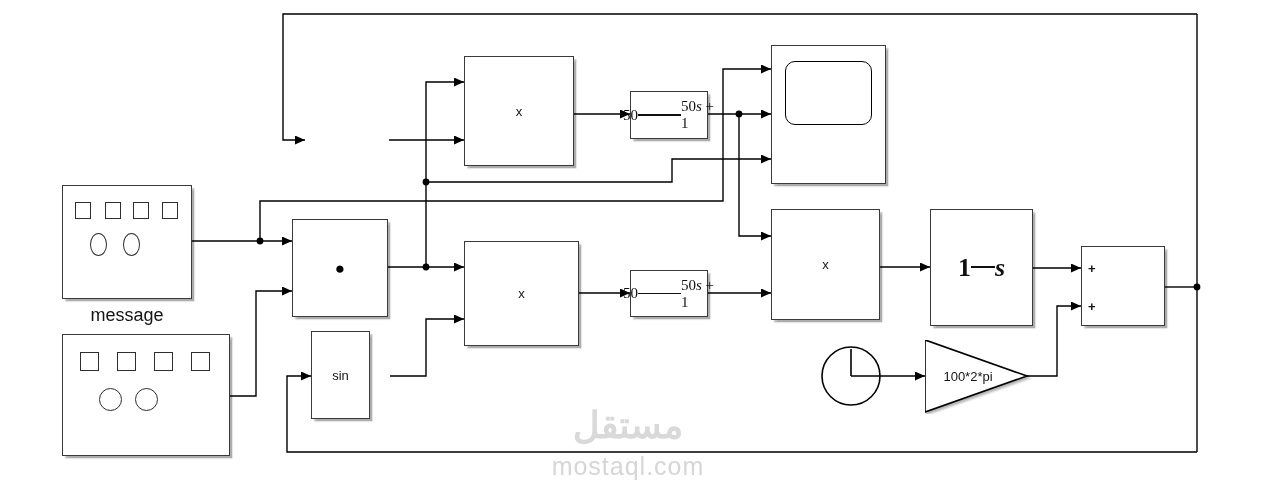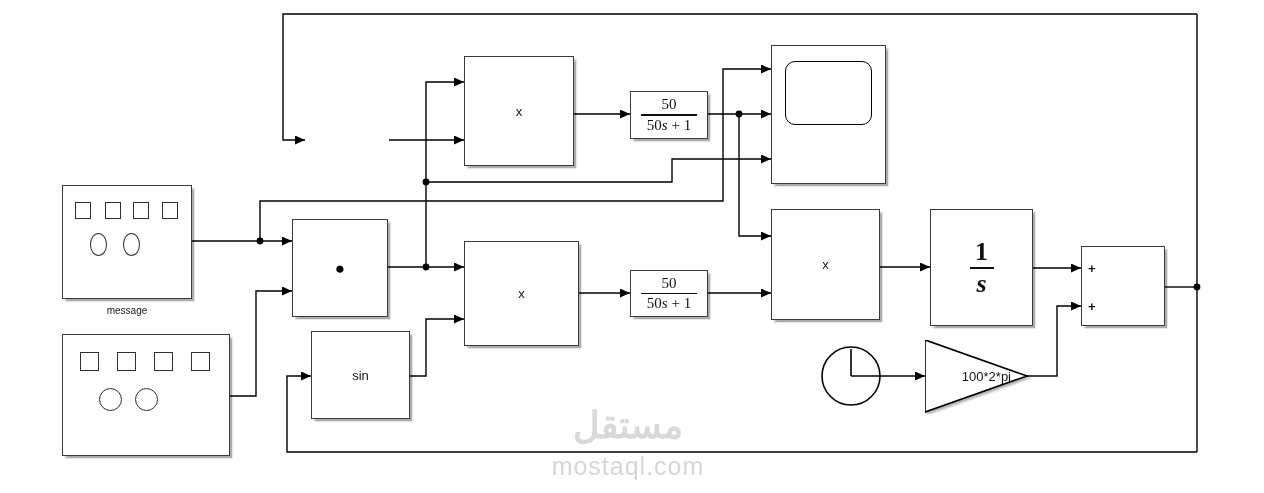--- a/index.html
+++ b/index.html
@@ -4,41 +4,41 @@
 <style>
   html,body{margin:0;padding:0;background:#fff;}
   .canvas{position:relative;width:1264px;height:493px;background:#ffffff;overflow:hidden;
           font-family:"Liberation Sans",sans-serif;}
   .abs{position:absolute;}
   
   .blk{position:absolute;box-sizing:border-box;background:#ffffff;border:1.6px solid #3a3a3a;
        box-shadow:2.5px 2.5px 1.5px rgba(0,0,0,.32);
        display:flex;align-items:center;justify-content:center;
        font-size:13px;color:#141414;}
-  .blk-label{position:absolute;text-align:center;font-size:10px;color:#141414;}
+  .blk-label{position:absolute;text-align:center;font-size:18px;color:#141414;}
   
   .sq{position:absolute;box-sizing:border-box;border:1.3px solid #2e2e2e;background:#fff;}
   .el{position:absolute;box-sizing:border-box;border:1.3px solid #2e2e2e;border-radius:50%;background:#fff;}
   
-  .frac{display:flex;flex-direction:column;align-items:center;
+  .frac{display:flex;flex-direction:row;align-items:center;
         font-family:"Liberation Serif",serif;font-size:15px;line-height:1.12;color:#101010;}
   .frac .bar{height:1.5px;background:#101010;margin:1px 0;}
   .frac i{font-style:italic;}
   .tf .bar{width:56px;}
   .integ-frac{font-size:26px;font-weight:bold;line-height:1.05;}
   .integ-frac .bar{width:24px;height:2px;}
   
   .screen{position:absolute;left:13px;top:15px;width:85px;height:62px;
           border:1.5px solid #000;border-radius:10px;background:#fff;}
   
   .dot-sym{font-size:17px;line-height:1;color:#000;}
   
   .plus{position:absolute;left:6px;font-size:13px;font-weight:bold;color:#111;line-height:1;}
   
-  .gain-label{position:absolute;left:925px;top:369px;width:86px;text-align:right;
+  .gain-label{position:absolute;left:925px;top:369px;width:86px;text-align:center;
               font-size:13px;color:#141414;}
   
   .wm{position:absolute;left:528px;width:200px;text-align:center;color:#d9d9d9;}
   .wm-ar{top:404px;font-size:37px;font-weight:bold;font-family:Liberation Sans, sans-serif;}
   .wm-la{top:452px;font-size:25px;font-weight:normal;letter-spacing:1px;color:#d6d6d6;
          font-family:"Liberation Sans",sans-serif;}
 </style>
 </head>
 <body>
 
@@ -102,21 +102,21 @@
     <div class="sq" style="left:128px;top:17px;width:19px;height:19px"></div>
     <div class="el" style="left:36px;top:53px;width:23px;height:23px"></div>
     <div class="el" style="left:72px;top:53px;width:23px;height:23px"></div>
   </div>
 
 
   <div class="blk" style="left:292px;top:219px;width:96px;height:98px">
     <span class="dot-sym">●</span>
   </div>
 
-  <div class="blk" style="left:311px;top:331px;width:99px;height:88px">
+  <div class="blk" style="left:311px;top:331px;width:59px;height:88px">
     <span>sin</span>
   </div>
 
   <div class="blk" style="left:464px;top:56px;width:110px;height:110px">
     <span>x</span>
   </div>
 
   <div class="blk" style="left:464px;top:241px;width:115px;height:105px">
     <span>x</span>
   </div>

